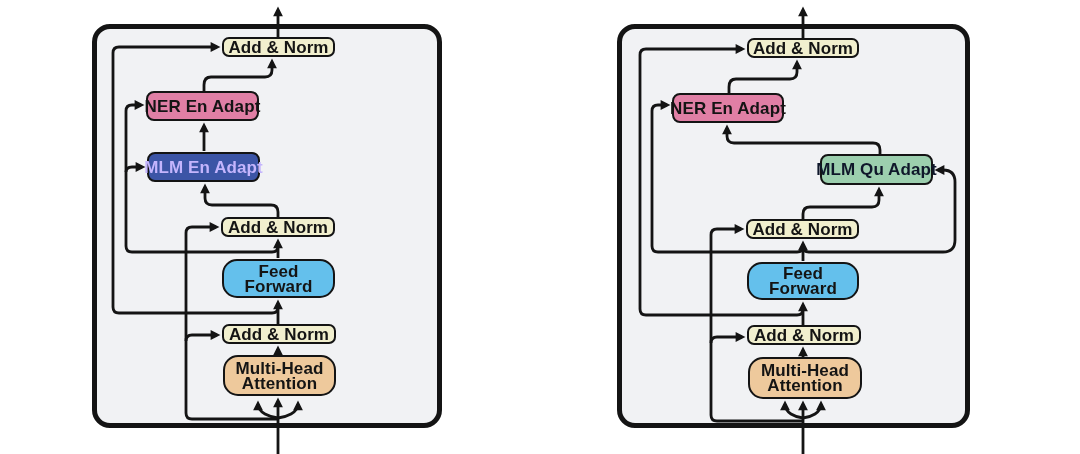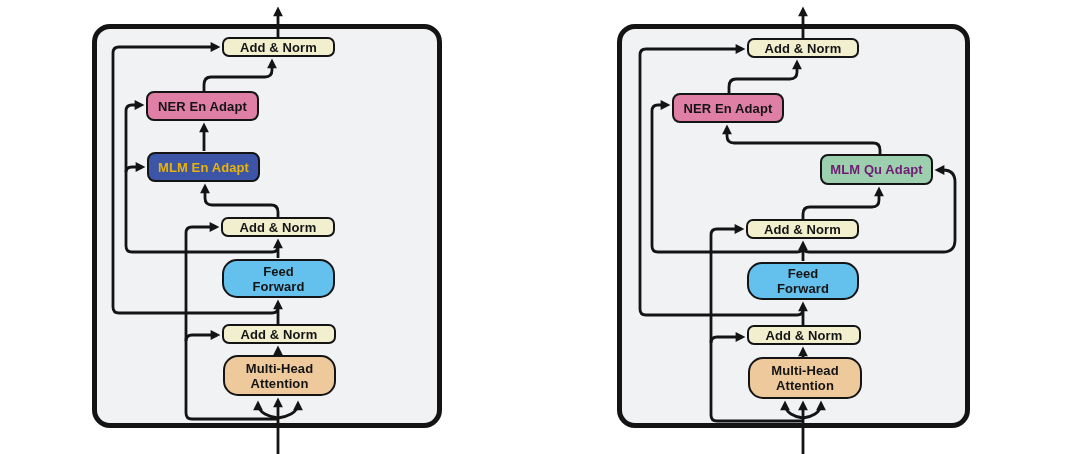--- a/index.html
+++ b/index.html
@@ -30,21 +30,21 @@
   .node {
     position: absolute;
     box-sizing: border-box;
     border: 2.5px solid #141414;
     border-radius: 7px;
     display: flex;
     flex-direction: column;
     align-items: center;
     justify-content: center;
     font-weight: bold;
-    font-size: 13px;
+    font-size: 17px;
     line-height: 15px;
     text-align: center;
     white-space: nowrap;
     letter-spacing: 0.1px;
   }
   .node.tall { border-radius: 15px; }
 </style>
 </head>
 <body>
 
@@ -96,21 +96,21 @@
       <path marker-end="url(#ah)" d="M803 418 C811 417 821 413 821 404"></path>
     </g>
   </svg>
 
   <div class="node" style="left: 222px; top: 37px; width: 113px; height: 20px; background: rgb(241, 239, 206); color: rgb(20, 20, 20); border-color: rgb(20, 20, 20);">
     <span>Add &amp; Norm</span>
   </div>
   <div class="node" style="left: 146px; top: 91px; width: 113px; height: 30px; border-radius: 8px; background: rgb(224, 127, 165); color: rgb(20, 20, 20); border-color: rgb(20, 20, 20);">
     <span>NER En Adapt</span>
   </div>
-  <div class="node" style="left: 147px; top: 152px; width: 113px; height: 30px; border-radius: 8px; background: rgb(60, 85, 166); color: #eab308; border-color: rgb(20, 20, 20);">
+  <div class="node" style="left: 147px; top: 152px; width: 113px; height: 30px; border-radius: 8px; background: rgb(60, 85, 166); color: #c4b5fd; border-color: rgb(20, 20, 20);">
     <span>MLM En Adapt</span>
   </div>
   <div class="node" style="left: 221px; top: 217px; width: 114px; height: 20px; background: rgb(241, 239, 206); color: rgb(20, 20, 20); border-color: rgb(20, 20, 20);">
     <span>Add &amp; Norm</span>
   </div>
   <div class="node tall" style="left: 222px; top: 259px; width: 113px; height: 39px; background: rgb(100, 192, 236); color: rgb(20, 20, 20); border-color: rgb(20, 20, 20);">
     <span>Feed</span>
     <span>Forward</span>
   </div>
   <div class="node" style="left: 222px; top: 324px; width: 114px; height: 20px; background: rgb(241, 239, 206); color: rgb(20, 20, 20); border-color: rgb(20, 20, 20);">
@@ -120,21 +120,21 @@
     <span>Multi-Head</span>
     <span>Attention</span>
   </div>
 
   <div class="node" style="left: 747px; top: 38px; width: 112px; height: 20px; background: rgb(241, 239, 206); color: rgb(20, 20, 20); border-color: rgb(20, 20, 20);">
     <span>Add &amp; Norm</span>
   </div>
   <div class="node" style="left: 672px; top: 93px; width: 112px; height: 30px; border-radius: 8px; background: rgb(224, 127, 165); color: rgb(20, 20, 20); border-color: rgb(20, 20, 20);">
     <span>NER En Adapt</span>
   </div>
-  <div class="node" style="left: 820px; top: 154px; width: 113px; height: 31px; border-radius: 8px; background: rgb(156, 207, 174); color: #701a75; border-color: rgb(20, 20, 20);">
+  <div class="node" style="left: 820px; top: 154px; width: 113px; height: 31px; border-radius: 8px; background: rgb(156, 207, 174); color: #0f172a; border-color: rgb(20, 20, 20);">
     <span>MLM Qu Adapt</span>
   </div>
   <div class="node" style="left: 746px; top: 219px; width: 113px; height: 20px; background: rgb(241, 239, 206); color: rgb(20, 20, 20); border-color: rgb(20, 20, 20);">
     <span>Add &amp; Norm</span>
   </div>
   <div class="node tall" style="left: 747px; top: 262px; width: 112px; height: 38px; background: rgb(100, 192, 236); color: rgb(20, 20, 20); border-color: rgb(20, 20, 20);">
     <span>Feed</span>
     <span>Forward</span>
   </div>
   <div class="node" style="left: 747px; top: 325px; width: 114px; height: 20px; background: rgb(241, 239, 206); color: rgb(20, 20, 20); border-color: rgb(20, 20, 20);">

